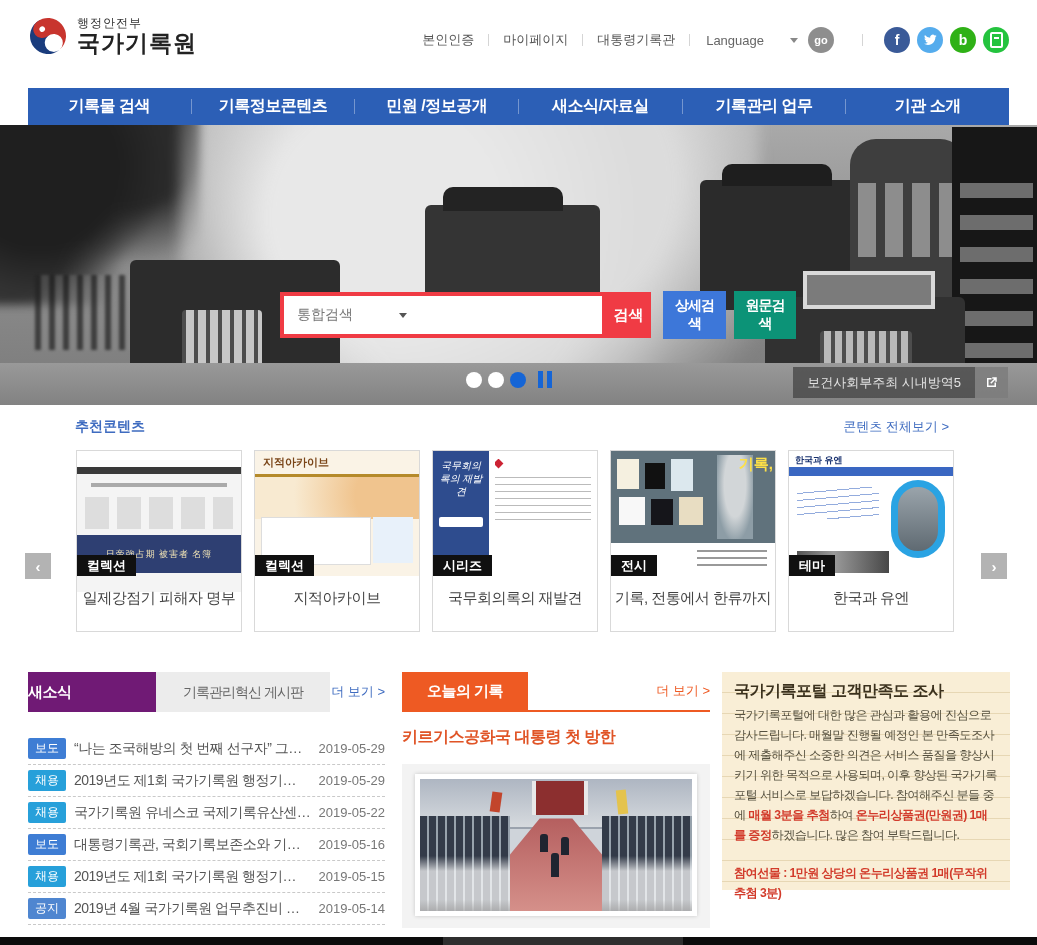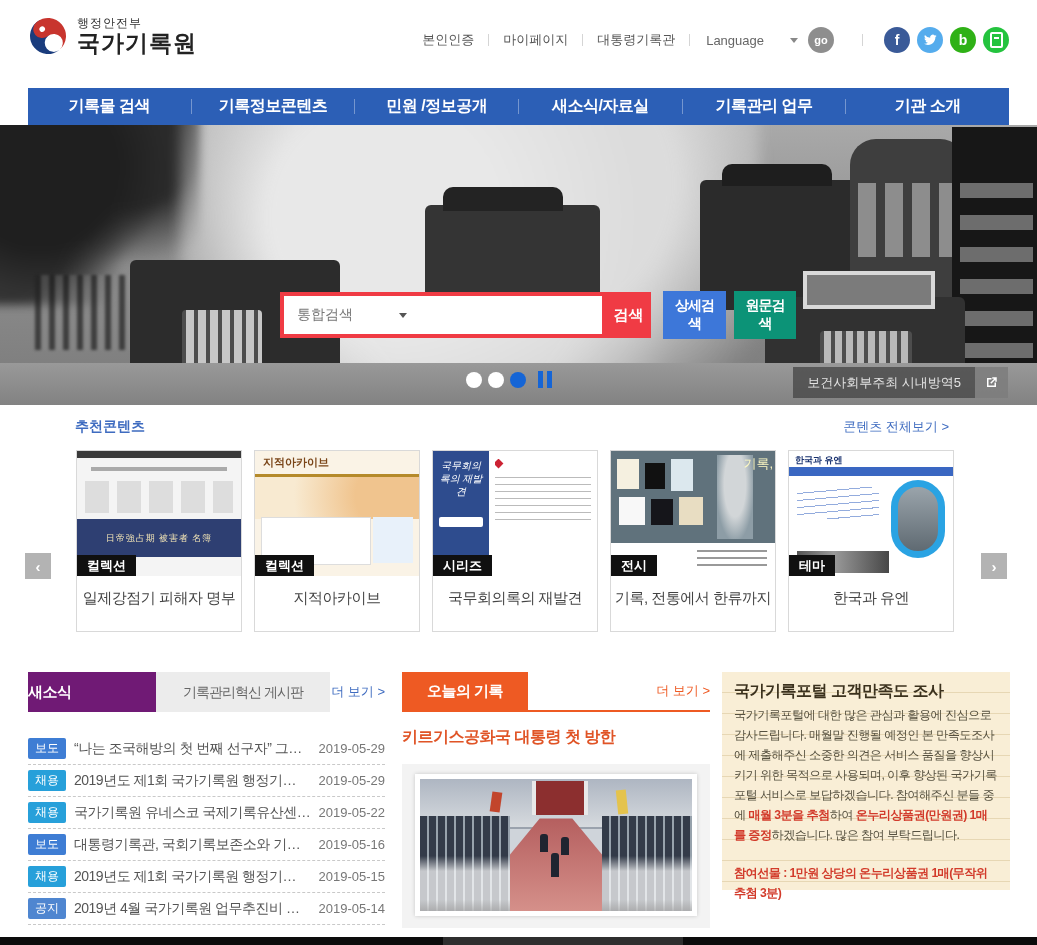--- a/index.html
+++ b/index.html
@@ -113,21 +113,21 @@
   .cbadge{position:absolute;left:0;top:104px;background:#101010;color:#fff;font-size:13px;
     font-weight:bold;line-height:21px;padding:0 10px;z-index:3;}
   .ctitle{position:absolute;left:4px;right:4px;top:138px;text-align:center;font-size:15px;color:#444;
     letter-spacing:-0.5px;white-space:nowrap;overflow:hidden;}
   .arrow-btn{position:absolute;width:26px;height:26px;background:#b3b3b3;color:#fff;font-size:15px;
     font-weight:bold;display:flex;align-items:center;justify-content:center;top:553px;cursor:pointer;}
   .arrow-left{left:25px;}
   .arrow-right{left:981px;}
 
   
-  .t1{background:#f4f4f4;}
+  .t1{background:#f4f4f4;margin-top:16px;}
   .t1 .a{position:absolute;top:0;left:0;right:0;height:7px;background:#3a3a3a;}
   .t1 .b{position:absolute;top:16px;left:14px;right:14px;height:4px;background:#aaa;}
   .t1 .c{position:absolute;top:30px;left:8px;right:8px;height:32px;
     background:repeating-linear-gradient(90deg,#ddd 0 24px,transparent 24px 32px);}
   .t1 .d{position:absolute;top:68px;left:0;right:0;height:38px;background:#2e3f72;color:#efe2b5;
     font-family:"Liberation Serif",serif;font-size:9px;text-align:center;line-height:38px;letter-spacing:1px;}
   .t2{background:#faf3e6;}
   .t2 .a{position:absolute;top:4px;left:8px;font-family:"Liberation Serif",serif;font-size:11px;
     font-weight:bold;color:#7a4518;}
   .t2 .b{position:absolute;top:23px;left:0;right:0;height:3px;background:#b58a2a;}
@@ -148,21 +148,21 @@
   .t4{background:#60727c;}
   .t4 .docs{position:absolute;top:8px;left:6px;width:104px;height:74px;background:
     linear-gradient(#f5f0e0,#f5f0e0) 0 0/22px 30px no-repeat,
     linear-gradient(#111,#111) 28px 4px/20px 26px no-repeat,
     linear-gradient(#dce8ee,#dce8ee) 54px 0/22px 32px no-repeat,
     linear-gradient(#f8f8f8,#f8f8f8) 2px 38px/26px 28px no-repeat,
     linear-gradient(#15151a,#15151a) 34px 40px/22px 26px no-repeat,
     linear-gradient(#e8ddc2,#e8ddc2) 62px 38px/24px 28px no-repeat;}
   .t4 .face{position:absolute;top:4px;right:22px;width:36px;height:84px;
     background:radial-gradient(ellipse at 50% 35%,#d2d6d8 0 42%,#8d9da6 75%);}
-  .t4 .lbl{position:absolute;top:4px;right:2px;color:#fef9c3;font-size:13px;font-weight:normal;}
+  .t4 .lbl{position:absolute;top:4px;right:2px;color:#fde047;font-size:15px;font-weight:bold;}
   .t4 .band{position:absolute;bottom:0;left:0;right:0;height:33px;background:#fff;}
   .t4 .band i{position:absolute;right:8px;top:7px;width:70px;height:18px;display:block;
     background:repeating-linear-gradient(180deg,#999 0 2px,transparent 2px 7px);}
   .t5{background:#fff;}
   .t5 .hd{position:absolute;top:3px;left:6px;font-size:9px;font-weight:bold;color:#17306e;}
   .t5 .nav{position:absolute;top:16px;left:0;right:0;height:9px;background:#3a67c2;}
   .t5 .u{position:absolute;top:29px;right:8px;width:54px;height:78px;border-radius:27px;
     border:7px solid #2aa3e3;box-sizing:border-box;background:linear-gradient(#9aa4ab,#5f6a72);}
   .t5 .scr{position:absolute;top:36px;left:8px;width:82px;height:32px;opacity:.55;
     background:repeating-linear-gradient(175deg,transparent 0 6px,#3a67c2 6px 7px);}

